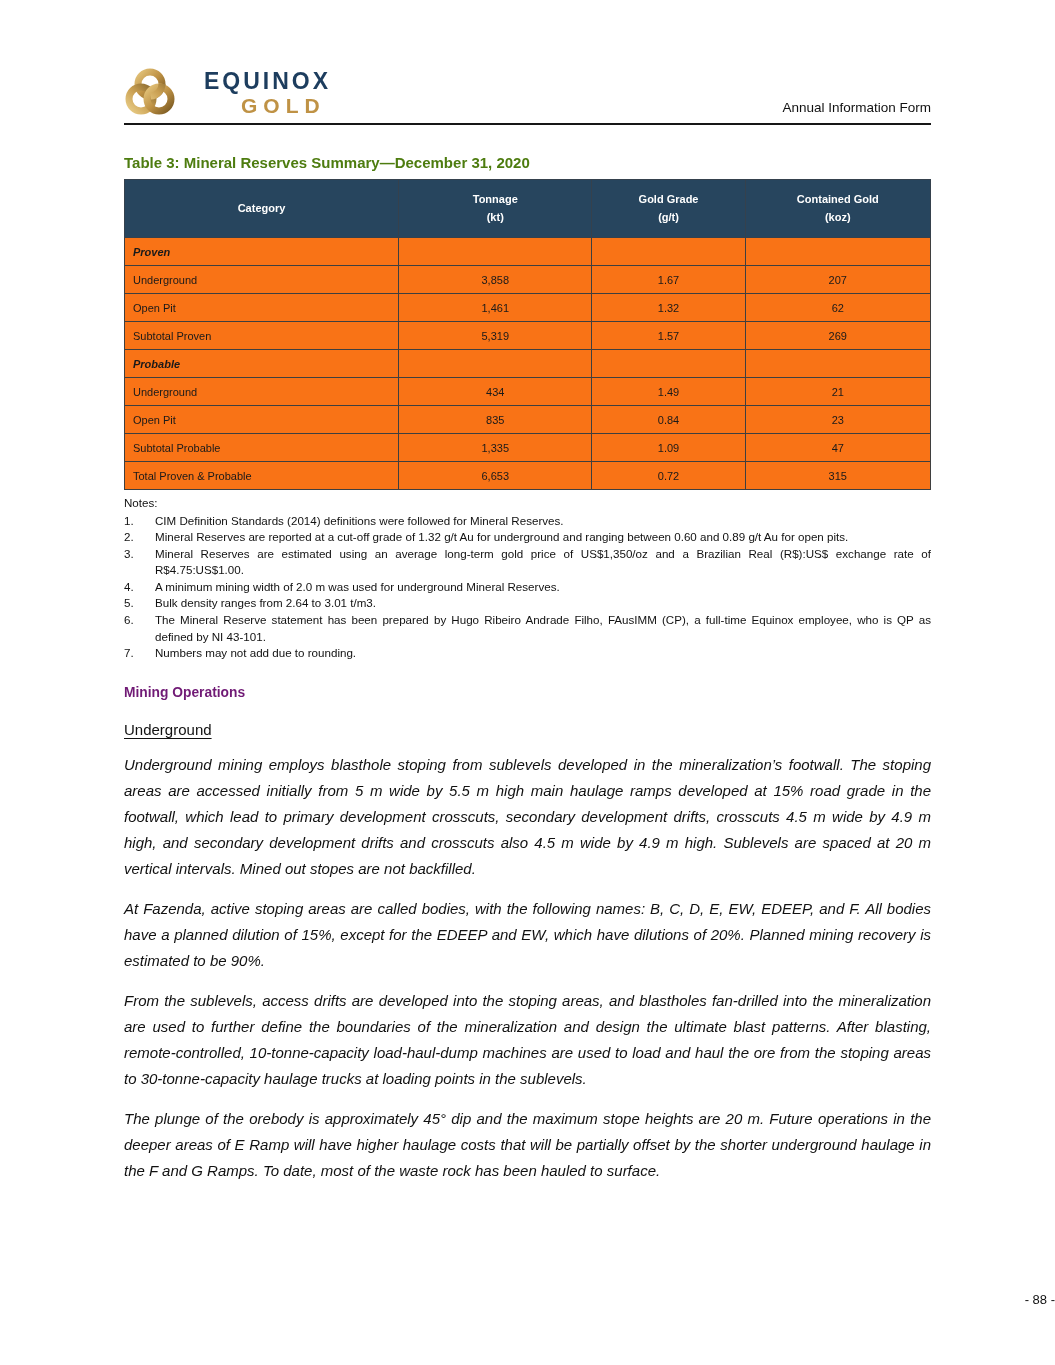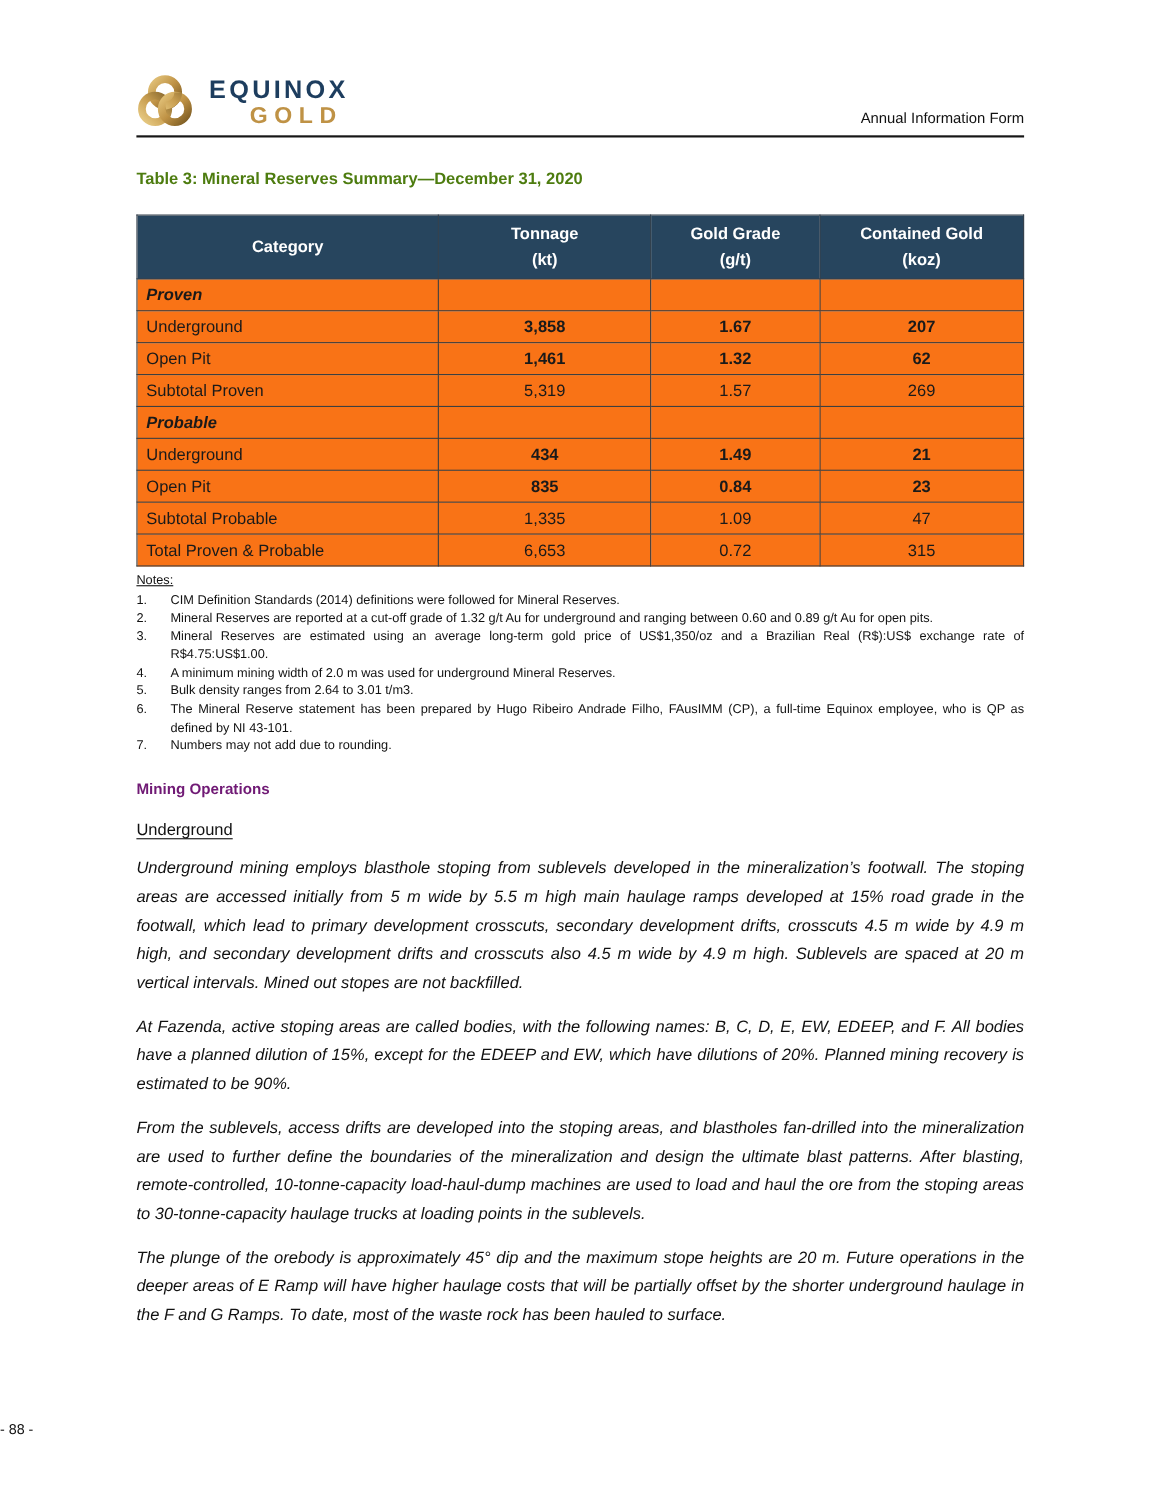--- a/index.html
+++ b/index.html
@@ -9,60 +9,60 @@
     background: #ffffff;
     position: relative;
     font-family: "Liberation Sans", sans-serif;
     color: #1a1a1a;
     overflow: hidden;
   }
   .content { padding: 0 124px; }
 
   
   .hdr { margin-top: 68px; display: flex; justify-content: space-between; align-items: flex-end; }
-  .logo { display: flex; align-items: center; gap: 14px; }
+  .logo { display: flex; align-items: center; gap: 28px; }
   .logo-rings { width: 52px; height: 50px; }
   .logo-text { line-height: 1; }
   .logo-equinox { font-size: 23px; font-weight: bold; letter-spacing: 3px; color: #1d3d5e; }
   .logo-gold { font-size: 21px; font-weight: bold; letter-spacing: 6px; color: #bf9245; margin-left: 37px; margin-top: 2px; }
   .doc-title { font-size: 13.5px; color: #111; padding-bottom: 3px; }
   .header-rule { border: none; border-top: 2px solid #161616; margin-top: 5px; }
 
   
   .table-title { margin-top: 29px; font-size: 15px; font-weight: bold; color: #4d7c0f; }
-  table.reserves { width: 100%; border-collapse: collapse; margin-top: 24px; font-size: 15px; table-layout: fixed; }
+  table.reserves { width: 100%; border-collapse: collapse; margin-top: 8px; font-size: 11px; table-layout: fixed; }
   table.reserves th {
     background: #27455e; color: #ffffff; font-weight: bold;
     border: 1px solid #35414d; height: 58px; vertical-align: middle;
     text-align: center; line-height: 1.55;
   }
   table.reserves td {
     border: 1px solid #3f3f3f; padding: 6px 8px 5px 8px;
     height: 28px; vertical-align: middle; background: #f97316;
   }
   col.c-cat { width: 34%; } col.c-ton { width: 24%; } col.c-grade { width: 19%; } col.c-gold { width: 23%; }
   td.cat { text-align: left; }
-  td.num { text-align: center; font-weight: bold; }
+  td.num { text-align: center; }
   tr.section td.cat { font-weight: bold; font-style: italic; }
   tr.bold td { font-weight: normal; }
 
   
   .notes { margin-top: 5px; font-size: 11.6px; line-height: 1.43; color: #111; }
-  .notes-label { margin-bottom: 1px; text-decoration: underline; }
+  .notes-label { margin-bottom: 1px; }
   .note-item { display: flex; }
   .note-num { flex: 0 0 31px; }
   .note-text { flex: 1; text-align: justify; }
 
   
   .mining-heading { margin-top: 23px; font-size: 13.8px; font-weight: bold; color: #701a75; }
   .underground-heading { margin-top: 21px; font-size: 15px; color: #111; text-decoration: underline; text-underline-offset: 3px; }
   .body-par { margin-top: 14px; font-size: 15px; line-height: 26px; text-align: justify; color: #111; font-style: italic; }
 
   
-  .footer { position: absolute; bottom: 58px; left: 0; width: 100%; text-align: left; font-size: 13px; color: #111; }
+  .footer { position: absolute; bottom: 58px; left: 0; width: 100%; text-align: right; font-size: 13px; color: #111; }
 </style>
 </head>
 <body>
 
 <div class="page">
   <div class="content">
 
     <div class="hdr">
       <div class="logo">
         <svg class="logo-rings" viewBox="0 0 52 50">

